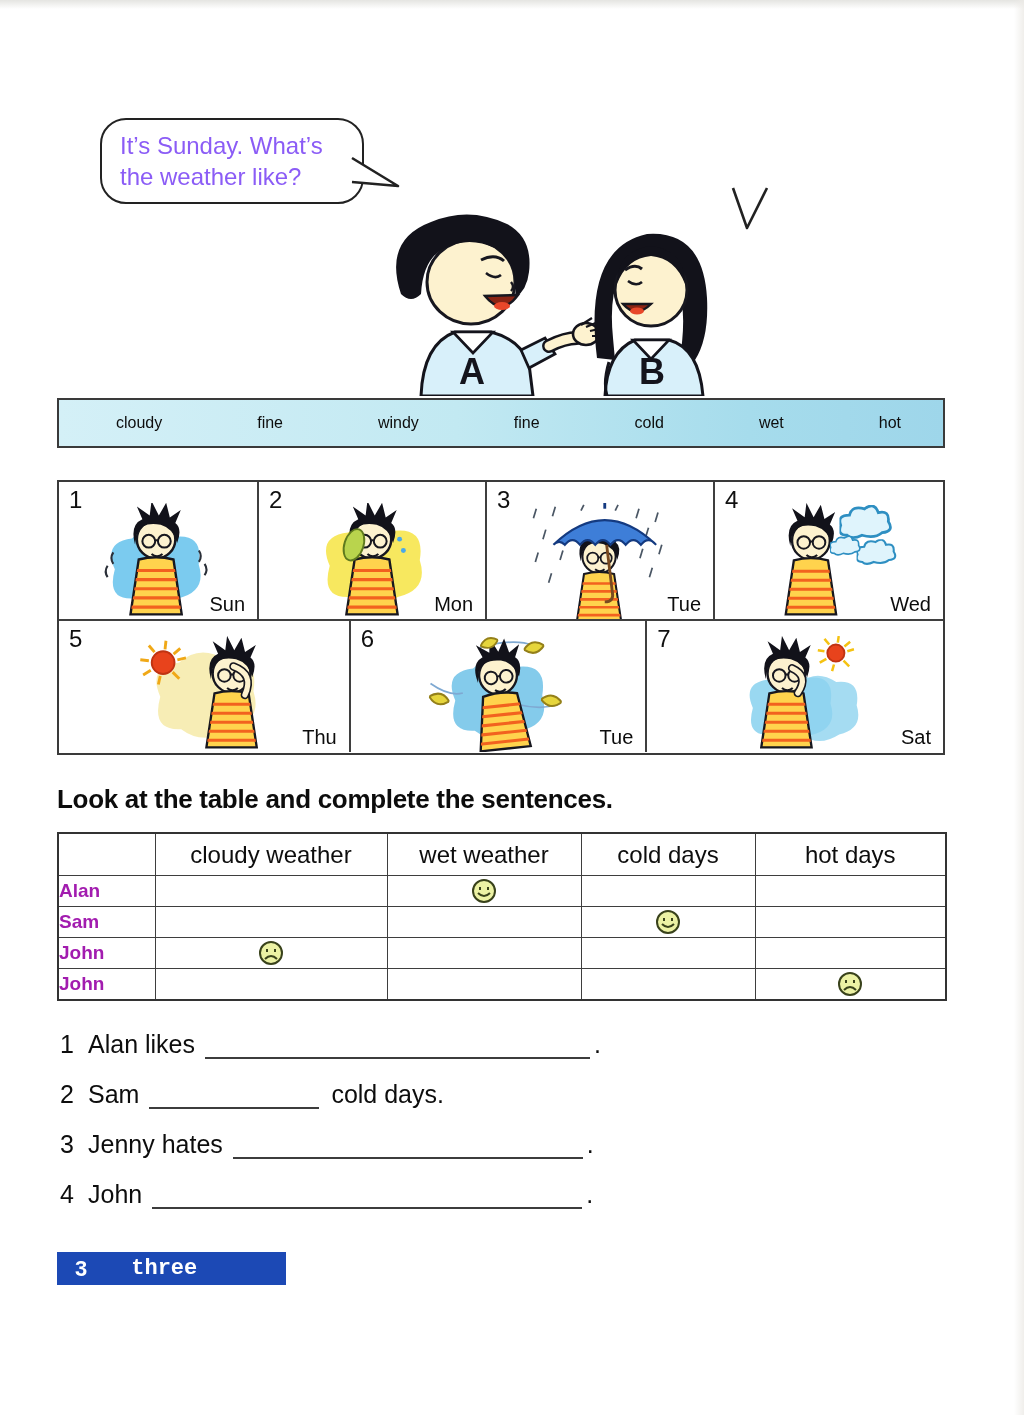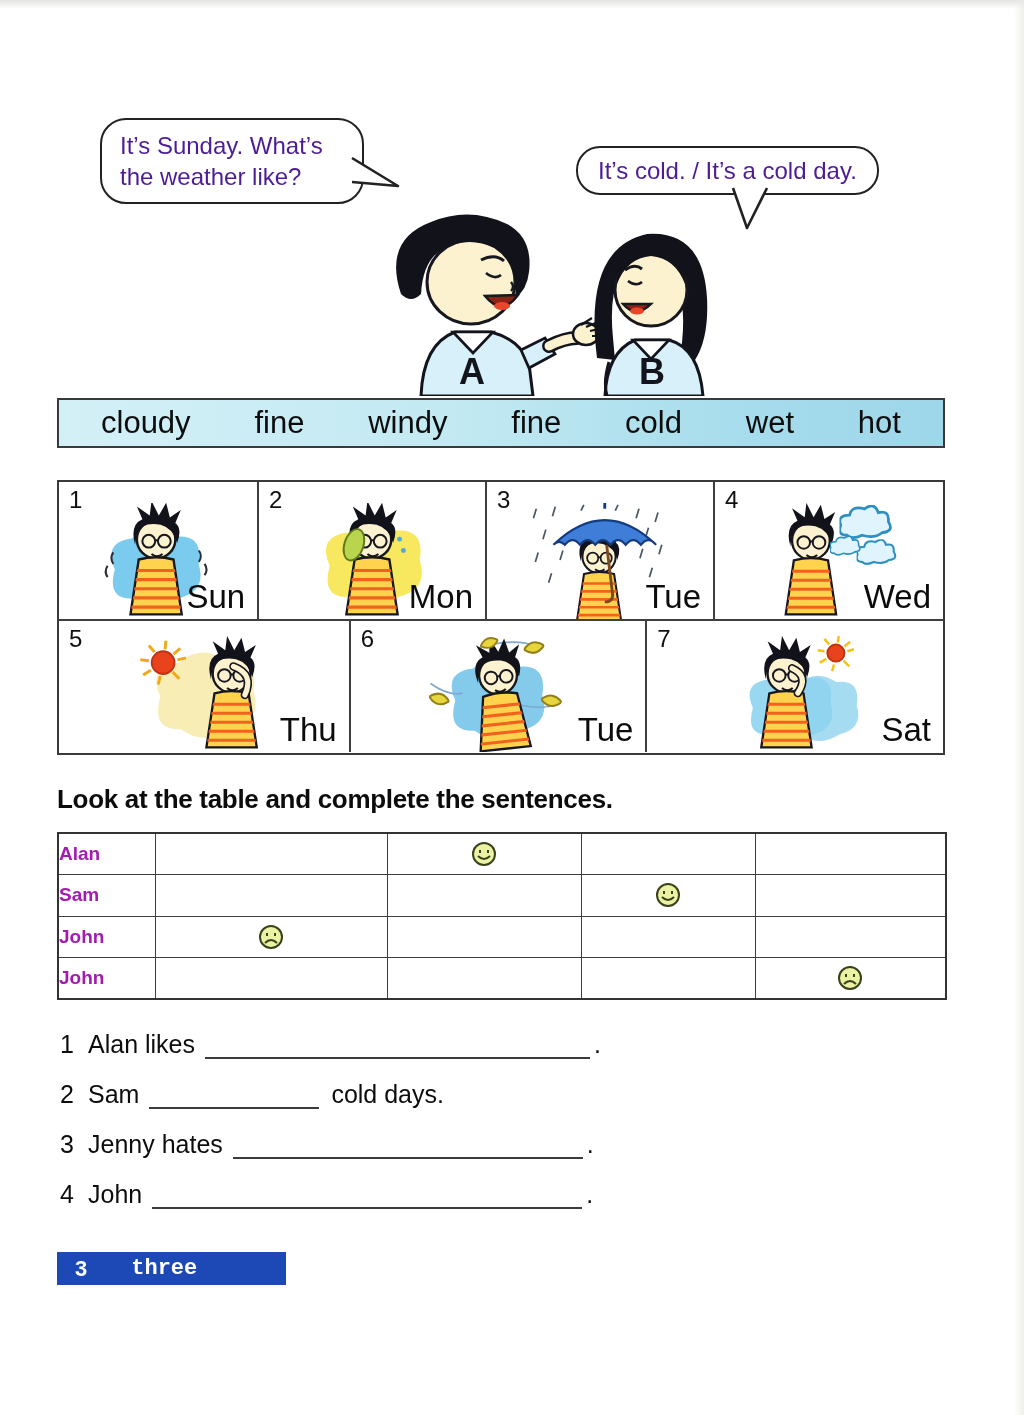--- a/index.html
+++ b/index.html
@@ -17,50 +17,50 @@
     background:linear-gradient(to left,#eceae6,rgba(255,255,255,0));opacity:.8;}
 
   h1.sec{position:absolute;left:60px;top:64px;margin:0;
     font-size:27px;font-weight:700;letter-spacing:-.3px;color:#0c0c0c;}
   h1.sec2{position:absolute;left:57px;top:784px;margin:0;
     font-size:26px;font-weight:700;letter-spacing:-.3px;color:#0c0c0c;}
 
   
   .bubble{position:absolute;background:#fff;border:2.6px solid #222;
     border-radius:26px;font-size:24px;line-height:1.3;padding:10px 18px;
-    color:#4c1d95;z-index:1;}
+    color:#8b5cf6;z-index:1;}
   .bubble-q{left:100px;top:118px;width:224px;}
   .bubble-a{left:576px;top:146px;white-space:nowrap;padding:7px 20px;border-radius:24px;}
   .tail{position:absolute;z-index:2;}
   .tail-q{left:348px;top:150px;}
   .tail-a{left:725px;top:186px;}
 
   
   .chars{position:absolute;left:335px;top:186px;width:402px;height:210px;}
 
   
   .wordbank{position:absolute;left:57px;top:398px;width:888px;height:50px;
     box-sizing:border-box;border:2.4px solid #3a3a3a;
     background:linear-gradient(90deg,#d4f0f7 0%,#c2e9f2 45%,#a6dcec 78%,#9ed6ea 100%);
     display:flex;align-items:center;justify-content:space-between;
     padding:0 42px;}
-  .wordbank span{font-size:31px;color:#0d0d0d;}
+  .wordbank span{font-size:16px;color:#0d0d0d;margin-left:15px;}
 
   
   .wgrid{position:absolute;left:57px;top:480px;width:888px;height:275px;
     box-sizing:border-box;border:2.6px solid #3a3a3a;background:#fff;}
   .wrow{display:flex;box-sizing:border-box;}
   .wrow1{height:139px;border-bottom:2.2px solid #3f3f3f;}
   .wrow2{height:131px;}
   .wcell{position:relative;box-sizing:border-box;border-right:2.2px solid #3f3f3f;overflow:hidden;}
   .wcell:last-child{border-right:none;}
   .c1{width:201px;}.c2{width:229px;}.c3{width:229px;}.c4{width:229px;}
   .c5{width:293px;}.c6{width:298px;}.c7{width:297px;}
   .cellnum{position:absolute;left:10px;top:4px;font-size:24px;color:#101010;}
-  .daylbl{position:absolute;right:12px;bottom:3px;font-size:33px;color:#0c0c0c;z-index:3;}
+  .daylbl{position:absolute;right:12px;bottom:3px;font-size:20px;color:#0c0c0c;z-index:3;}
   .illus{position:absolute;left:50%;transform:translateX(-50%);bottom:0;height:116px;width:92%;}
 
   
   table.likes{position:absolute;left:57px;top:832px;width:888px;height:168px;
     border-collapse:collapse;table-layout:fixed;background:#fff;}
   table.likes th,table.likes td{border:1.7px solid #3e3e3e;padding:0;}
   table.likes{border:2.4px solid #333;}
   th.colhead{font-weight:400;font-size:24px;color:#0d0d0d;height:41px;}
   th.rowhead{font-weight:700;font-size:19px;text-align:left;padding-left:13px;color:#a21caf;}
   tr.namerow{height:31px;}
@@ -127,23 +127,20 @@
   </svg>
 
 
   <div class="bubble bubble-q">
     <span>It’s Sunday. What’s the weather like?</span>
   </div>
   <svg class="tail tail-q" width="56" height="48">
     <path d="M4,8 L50,36 L4,32" fill="#fff" stroke="#222" stroke-width="2.6" stroke-linejoin="round"></path>
   </svg>
 
-  <div class="bubble bubble-a">
-    <span>It’s cold. / It’s a cold day.</span>
-  </div>
   <svg class="tail tail-a" width="48" height="46">
     <path d="M8,2 L22,42 L42,2" fill="#fff" stroke="#222" stroke-width="2.6" stroke-linejoin="round"></path>
   </svg>
 
   <svg class="chars" viewBox="0 0 402 210">
     <g>
       <ellipse cx="136" cy="96" rx="44" ry="42" fill="#fdf2cf" stroke="#17171f" stroke-width="3"></ellipse>
       <path d="M66,108 Q48,54 96,36 Q134,20 172,38 Q198,52 194,86 Q192,104 180,112 Q184,76 160,62 Q134,50 110,62 Q88,72 86,108 Q76,118 66,108 Z" fill="#12121a"></path>
       <path d="M146,74 q14,-7 23,1" fill="none" stroke="#17171f" stroke-width="3"></path>
       <path d="M151,87 q9,7 15,2" fill="none" stroke="#17171f" stroke-width="2.6"></path>
@@ -340,20 +337,27 @@
 
   <table class="likes">
     <colgroup>
       <col style="width:97px">
         <col style="width:232px">
         <col style="width:194px">
       <col style="width:174px">
         <col style="width:191px">
     </colgroup>
     <tbody>
+        <tr>
+      <th class="colhead"></th>
+      <th class="colhead">cloudy weather</th>
+      <th class="colhead">wet weather</th>
+      <th class="colhead">cold days</th>
+      <th class="colhead">hot days</th>
+    </tr>
     <tr class="namerow">
       <th class="rowhead">Alan</th>
       <td class="markcell"></td>
       <td class="markcell">
         <svg class="face" width="26" height="26" viewBox="0 0 26 26">
           <circle cx="13" cy="13" r="11" fill="#ecf2a4" stroke="#39421b" stroke-width="2"></circle>
           <line x1="9" y1="9" x2="9" y2="12" stroke="#39421b" stroke-width="2"></line>
           <line x1="17" y1="9" x2="17" y2="12" stroke="#39421b" stroke-width="2"></line>
           <path d="M7,15 Q13,21 19,15" fill="none" stroke="#39421b" stroke-width="2"></path>
         </svg>

